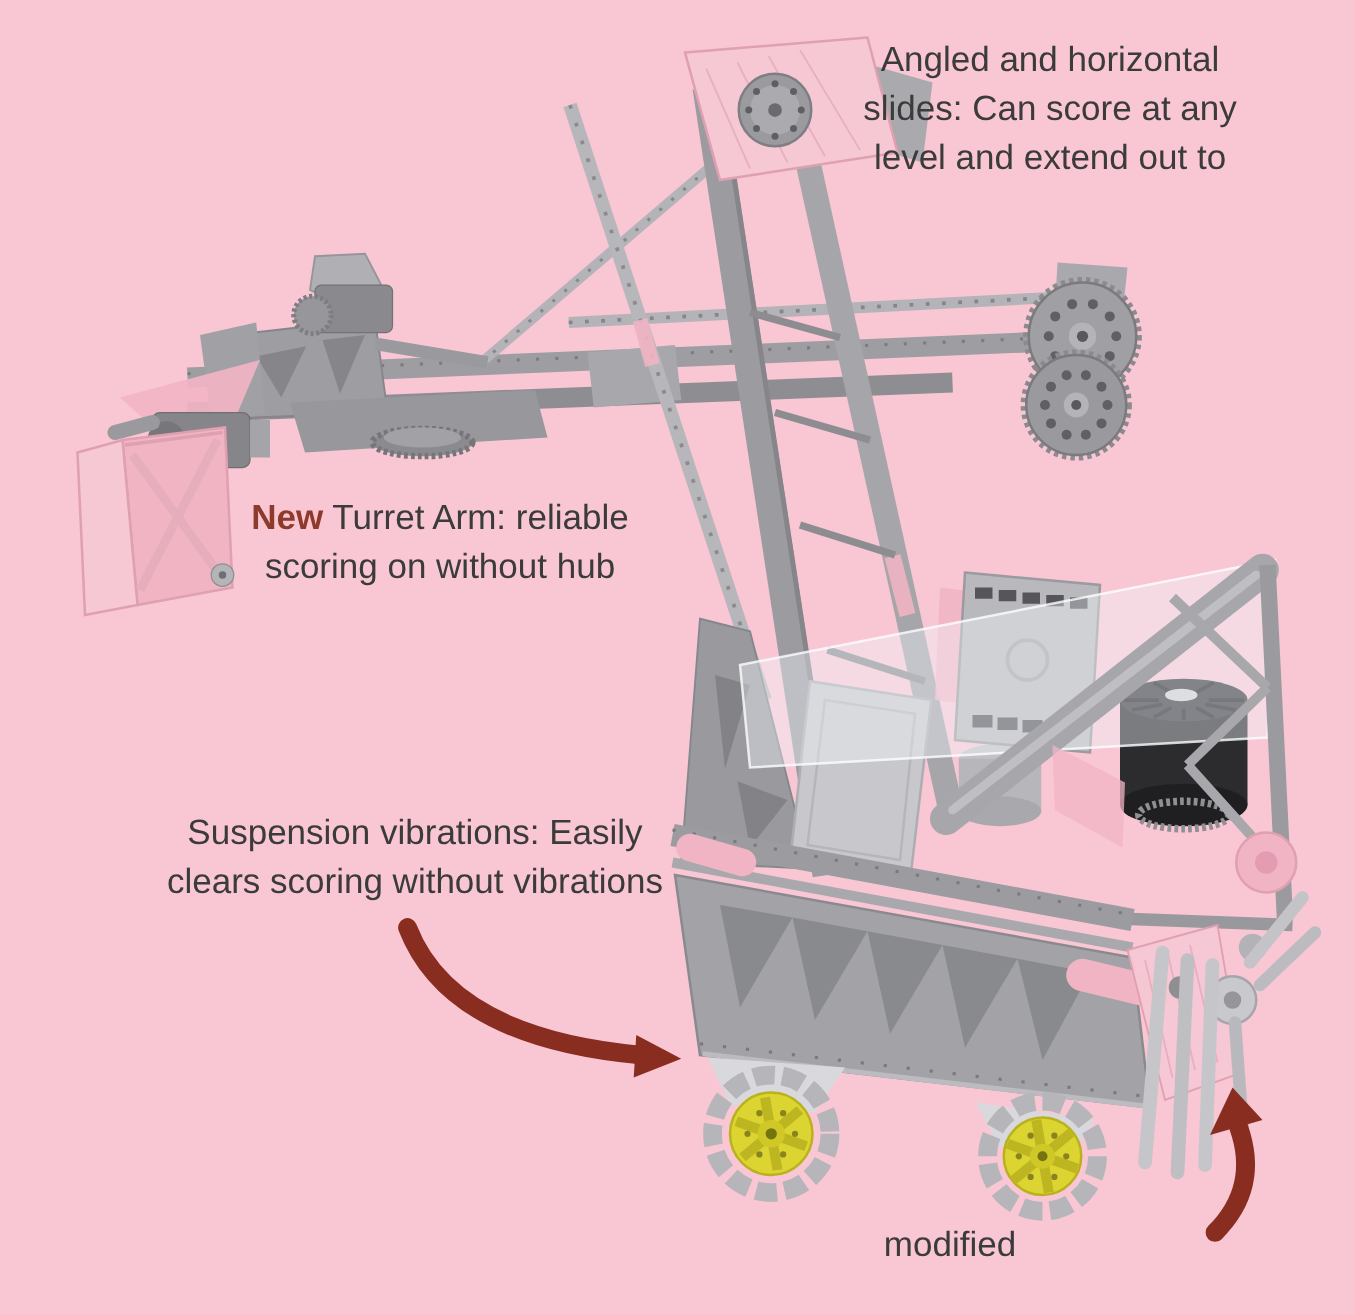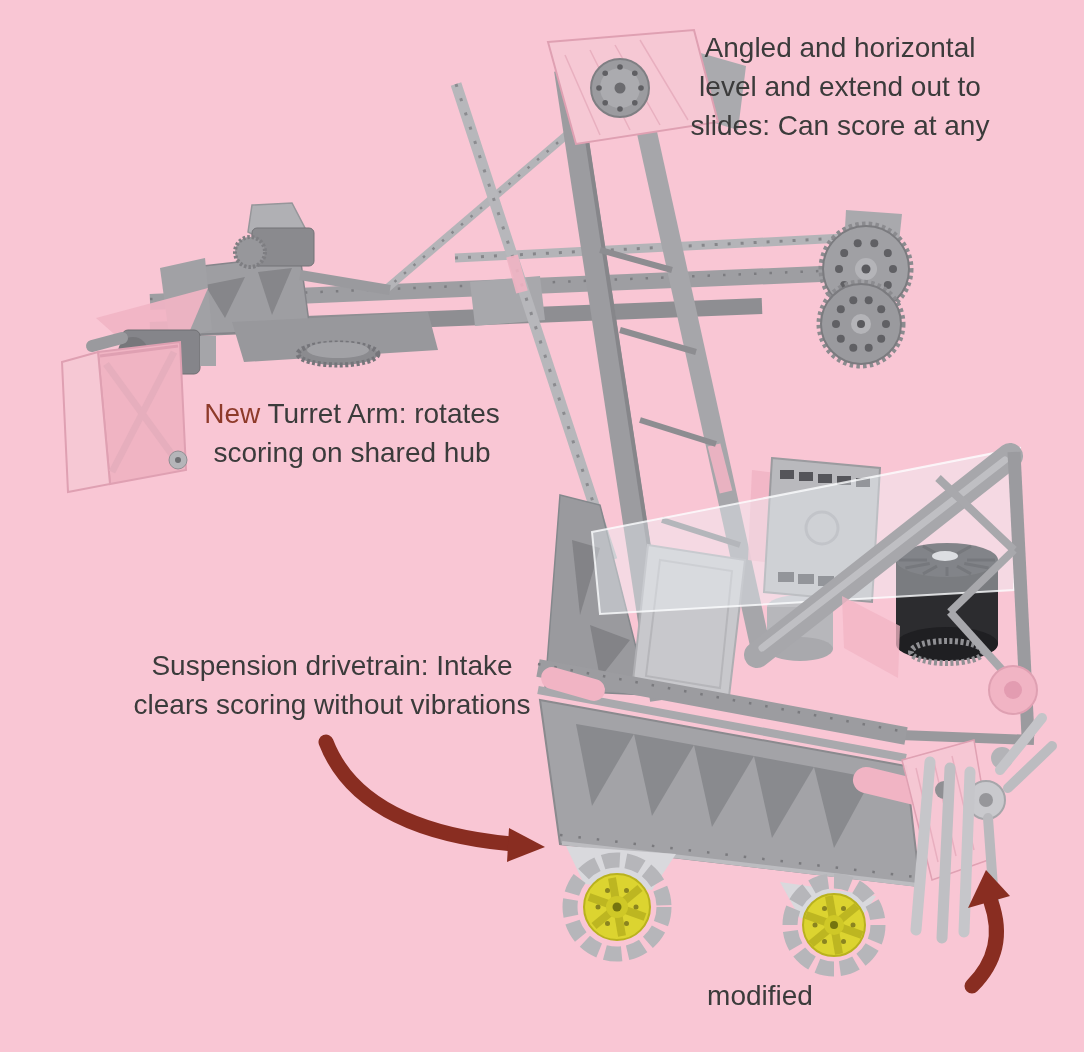--- a/index.html
+++ b/index.html
@@ -7,21 +7,21 @@
     --pinklight:#f6c8d4; --pinkmid:#f1b4c4; --pinkstroke:#dfa0b2;
     --yellow:#dcd430; --motorblack:#2c2c2f;
   }
   html,body{margin:0;padding:0;}
   body{background:var(--background);}
   .canvas{position:relative;width:1084px;height:1026px;background:var(--background);overflow:hidden;
           font-family:"Liberation Sans", sans-serif;}
   .scene{position:absolute;left:0;top:0;width:1084px;height:1052px;}
   .note{position:absolute;text-align:center;color:var(--text);font-size:28px;line-height:39px;font-weight:400;}
   .note-line{white-space:nowrap;}
-  .accent{color:var(--accent);}
+  .accent{color:var(--accent);font-weight:bold;}
   
   .f-pinklight{fill:var(--pinklight);} .f-pinkmid{fill:var(--pinkmid);}
   .s-pink{stroke:var(--pinkstroke);} .l-pink{stroke:var(--pinkmid);}
   .f-yellow{fill:var(--yellow);} .f-motor{fill:var(--motorblack);}
   .l-arrow{stroke:var(--arrow);fill:none;stroke-linecap:round;}
   .f-arrow{fill:var(--arrow);}
 </style>
 </head>
 <body>
 
@@ -278,31 +278,31 @@
       <polygon points="545,847 509,828 507,862" class="f-arrow"></polygon>
     </g>
     <g>
       <path d="M 972 986 Q 1008 950 991 902" class="l-arrow" stroke-width="15"></path>
       <polygon points="986,870 1010,896 968,908" class="f-arrow"></polygon>
     </g>
   </svg>
 
   <div class="note" style="left:640px;top:28px;width:400px;">
     <div class="note-line">Angled and horizontal</div>
+    <div class="note-line">slides: Can score at any</div>
     <div class="note-line">level and extend out to</div>
-    <div class="note-line">slides: Can score at any</div>
   </div>
 
   <div class="note" style="left:160px;top:394px;width:384px;">
-    <div class="note-line"><span class="accent">New</span><span> Turret Arm: rotates</span></div>
-    <div class="note-line">scoring on shared hub</div>
+    <div class="note-line"><span class="accent">New</span><span> Turret Arm: reliable</span></div>
+    <div class="note-line">scoring on without hub</div>
   </div>
 
   <div class="note" style="left:112px;top:646px;width:440px;">
-    <div class="note-line">Suspension drivetrain: Intake</div>
+    <div class="note-line">Suspension vibrations: Easily</div>
     <div class="note-line">clears scoring without vibrations</div>
   </div>
 
   <div class="note" style="left:548px;top:976px;width:424px;">
     <div class="note-line">modified</div>
   </div>
 
 </div>
 
 </body></html>

